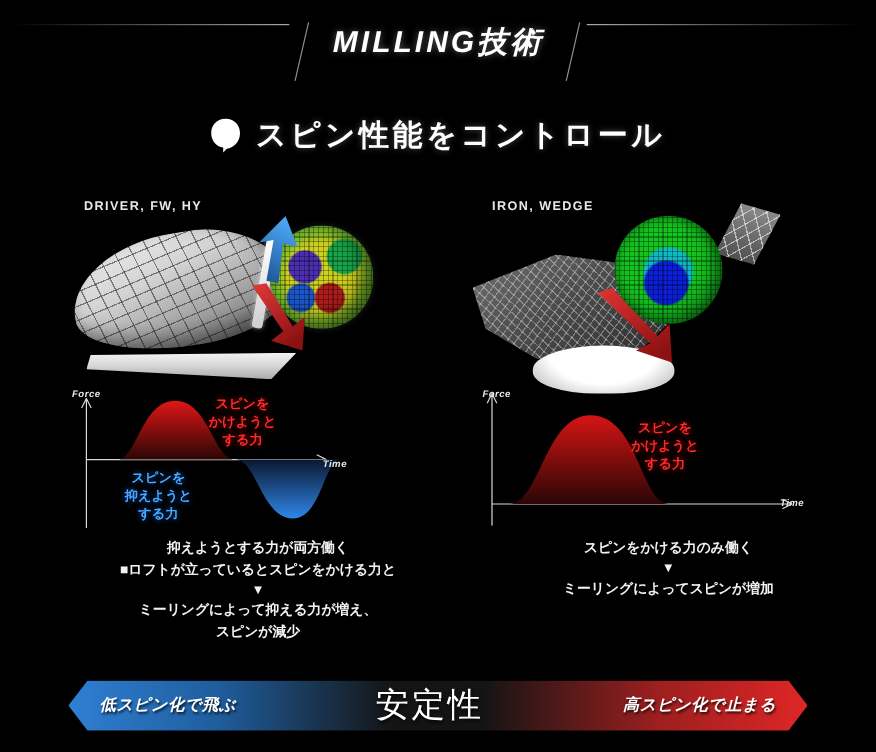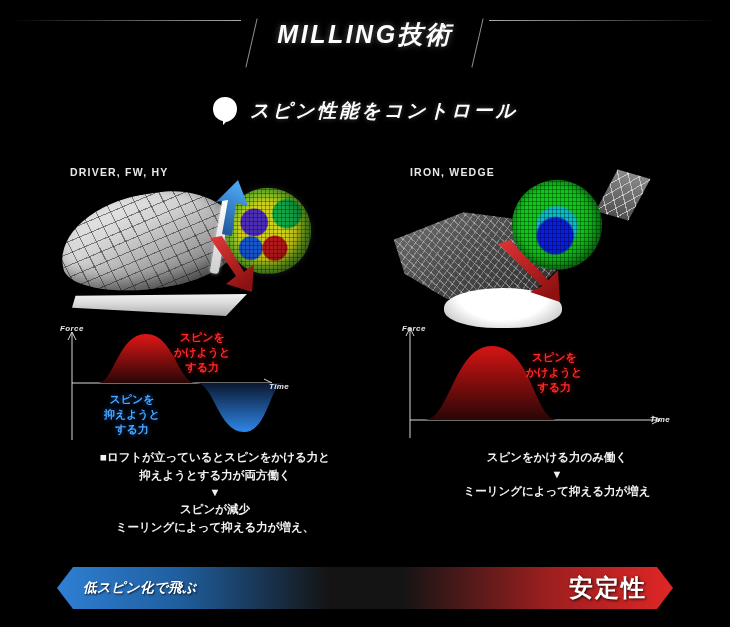--- a/index.html
+++ b/index.html
@@ -37,24 +37,23 @@
   }
 
   
   .subtitle-row {
     position:absolute; left:0; top:96px; width:730px;
     display:flex; align-items:center; justify-content:center; gap:12px;
   }
   .bubble-icon { width:26px; height:30px; position:relative; flex:0 0 26px; }
   .bubble-icon svg { display:block; }
   .subtitle-text {
-    font-size:19px; font-weight:700; letter-spacing:3px;
+    font-size:25px; font-weight:700; letter-spacing:3px;
     white-space:nowrap;
     text-shadow:0 0 5px rgba(255,255,255,.3);
-    font-style:italic;
   }
 
   
   .panel { position:absolute; top:150px; width:330px; height:410px; }
   .panel.left  { left:50px; }
   .panel.right { left:392px; }
 
   .panel-label {
     position:absolute; top:16px; left:20px;
     font-size:10.5px; font-weight:700; letter-spacing:1.2px;
@@ -186,21 +185,21 @@
     clip-path:polygon(0% 50%, 16px 0%, calc(100% - 16px) 0%, 100% 50%, calc(100% - 16px) 100%, 16px 100%);
     display:flex; align-items:center; justify-content:space-between;
     padding:0 26px;
   }
   .bar-side {
     font-size:13.5px; font-weight:700; font-style:italic;
     letter-spacing:.5px; white-space:nowrap;
     text-shadow:1px 1px 2px rgba(0,0,0,.8);
   }
   .bar-center {
-    font-size:24px; font-weight:700; letter-spacing:2px;
+    font-size:28px; font-weight:400; letter-spacing:2px;
     white-space:nowrap; text-shadow:1px 1px 3px rgba(0,0,0,.9);
   }
 </style>
 </head>
 <body>
 
 <div class="header">
   <div class="hdr-rule"></div>
   <div class="hdr-slash"></div>
   <div class="hdr-title">MILLING技術</div>
@@ -272,25 +271,25 @@
 
     <div class="curve-note note-red">
       スピンを<br>かけようと<br>する力
     </div>
     <div class="curve-note note-blue">
       スピンを<br>抑えようと<br>する力
     </div>
   </div>
 
   <div class="caption">
+    <div>抑えようとする力が両方働く</div>
     <div>■ロフトが立っているとスピンをかける力と</div>
-    <div>抑えようとする力が両方働く</div>
     <div class="cap-arrow">▼</div>
+    <div>ミーリングによって抑える力が増え、</div>
     <div>スピンが減少</div>
-    <div>ミーリングによって抑える力が増え、</div>
   </div>
 </div>
 
 <div class="panel right">
   <div class="panel-label">IRON, WEDGE</div>
 
   <div class="art">
     <div class="shaft-mesh"></div>
     <div class="iron-head"></div>
     <div class="iron-sole"></div>
@@ -324,20 +323,21 @@
     <span class="axis-lab lab-time">Time</span>
 
     <div class="curve-note note-red">
       スピンを<br>かけようと<br>する力
     </div>
   </div>
 
   <div class="caption">
     <div>スピンをかける力のみ働く</div>
     <div class="cap-arrow">▼</div>
-    <div>ミーリングによって抑える力が増え</div>
+    <div>ミーリングによってスピンが増加</div>
   </div>
 </div>
 
 <div class="bottom-bar">
   <span class="bar-side">低スピン化で飛ぶ</span>
   <span class="bar-center">安定性</span>
+  <span class="bar-side">高スピン化で止まる</span>
 </div>
 
 </body></html>

